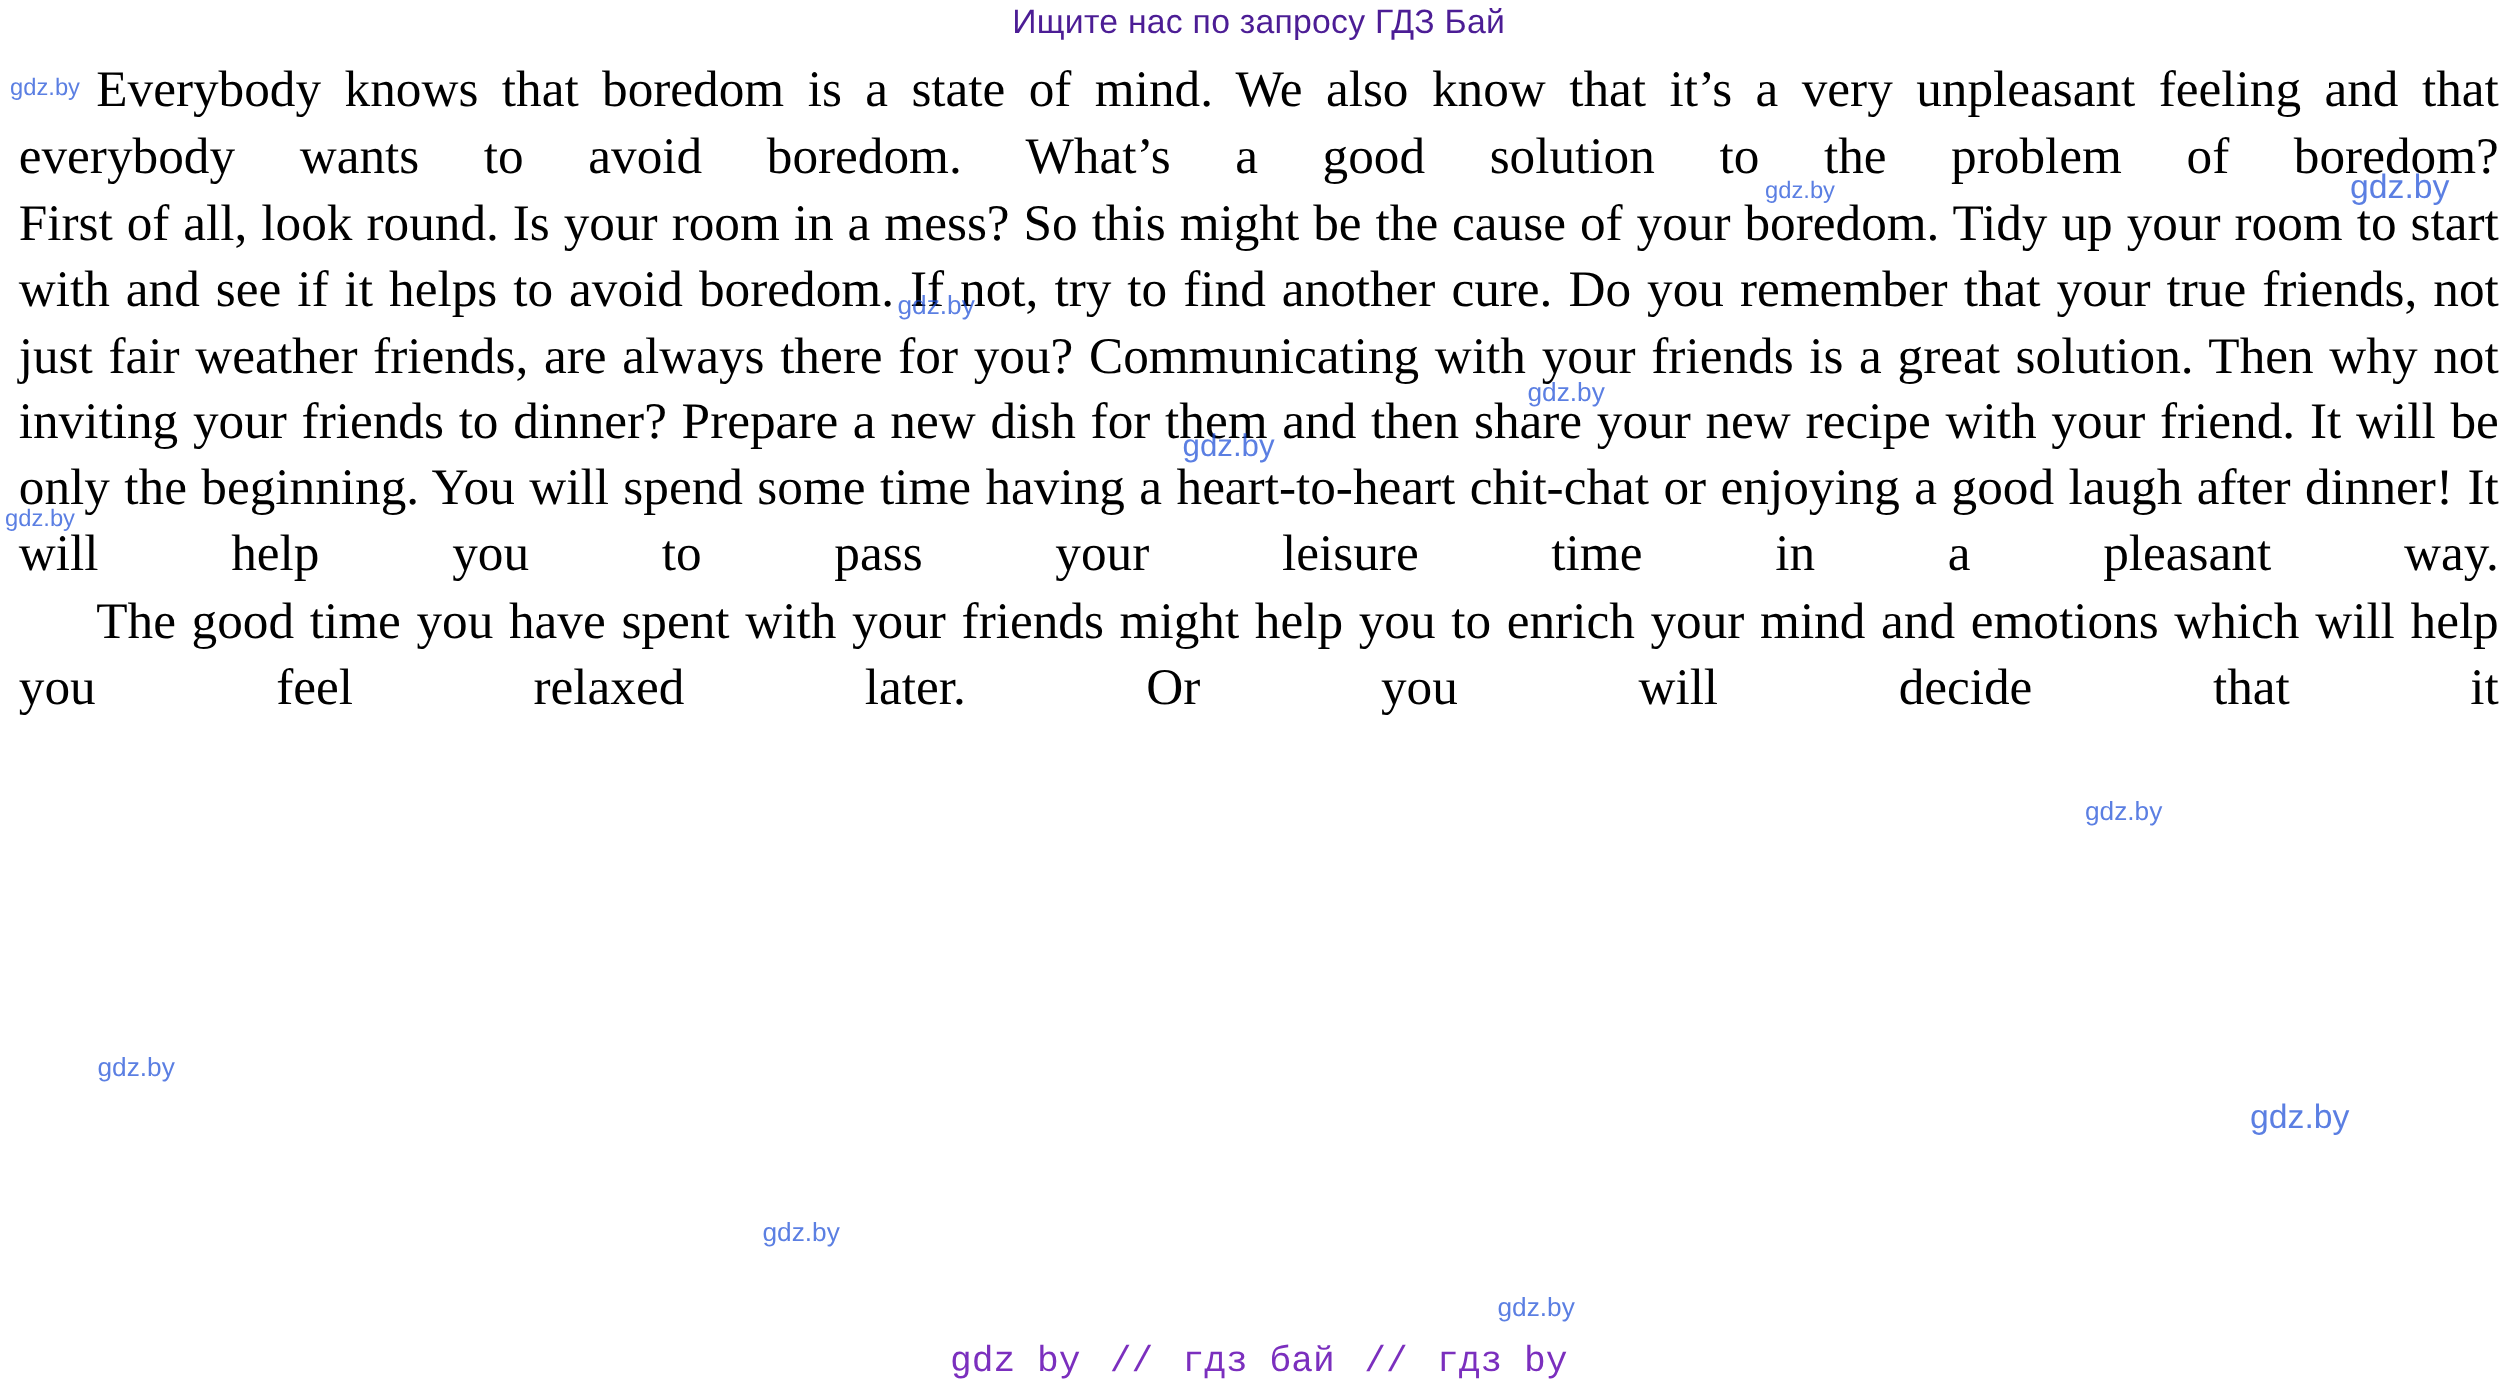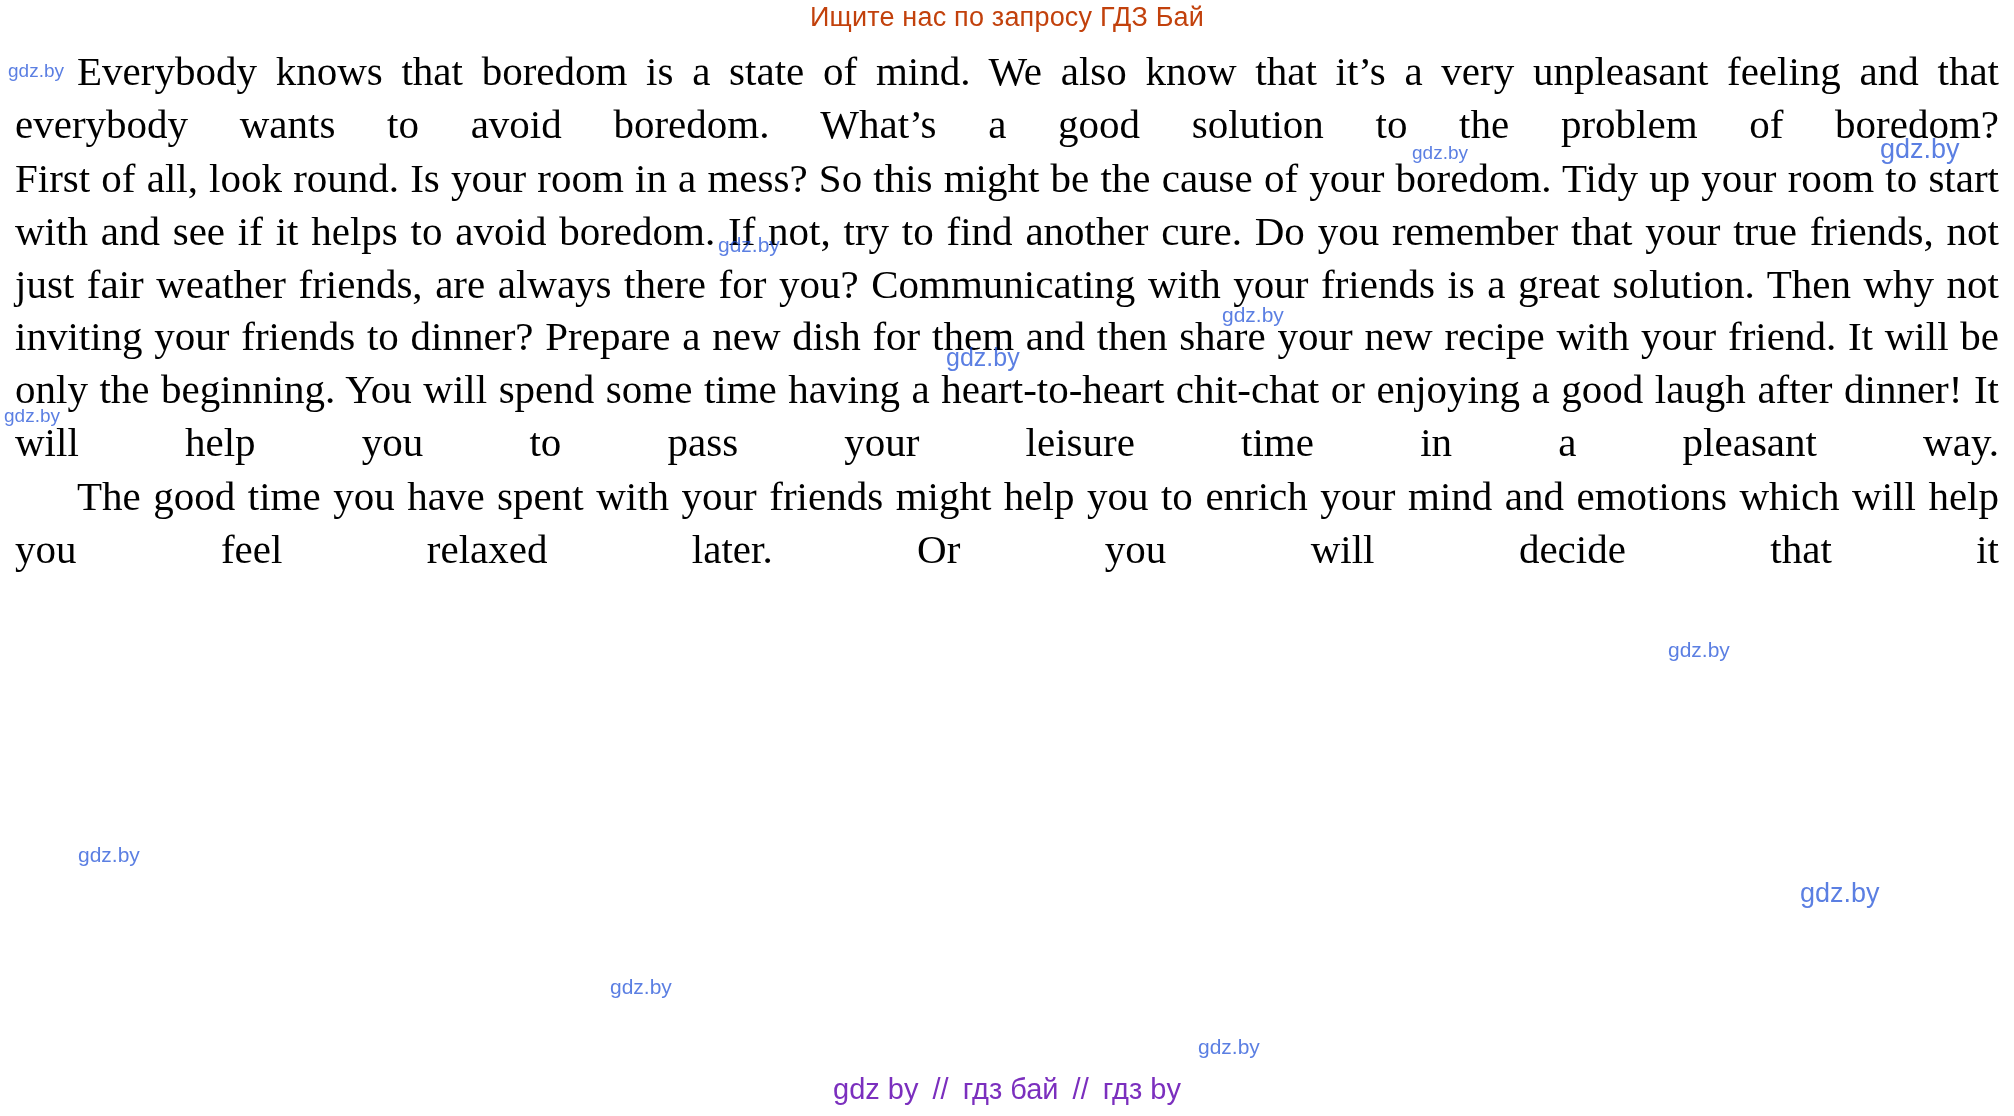--- a/index.html
+++ b/index.html
@@ -22,21 +22,21 @@
     box-sizing: border-box;
   }
   .top-banner {
     position: absolute;
     top: 2px;
     left: 0;
     width: 2014px;
     text-align: center;
     font-family: "Liberation Sans", sans-serif;
     font-size: 27px;
-    color: #c2410c;
+    color: #4c1d95;
     font-weight: normal;
     letter-spacing: 0.2px;
   }
   .content {
     position: absolute;
     top: 44px;
     left: 14px;
     width: 1986px;
   }
   h1.task-title {
@@ -63,21 +63,21 @@
   }
   p.para.last {
     text-align-last: justify;
   }
   .bottom-links {
     position: absolute;
     bottom: 10px;
     left: 0;
     width: 2014px;
     text-align: center;
-    font-family: Liberation Sans, sans-serif;
+    font-family: Liberation Mono, monospace;
     font-size: 29px;
     color: #7b2fbe;
   }
   .bottom-links span.sep {
     color: #7b2fbe;
     padding: 0 6px;
   }
   .wm {
     position: absolute;
     font-family: "Liberation Sans", sans-serif;

